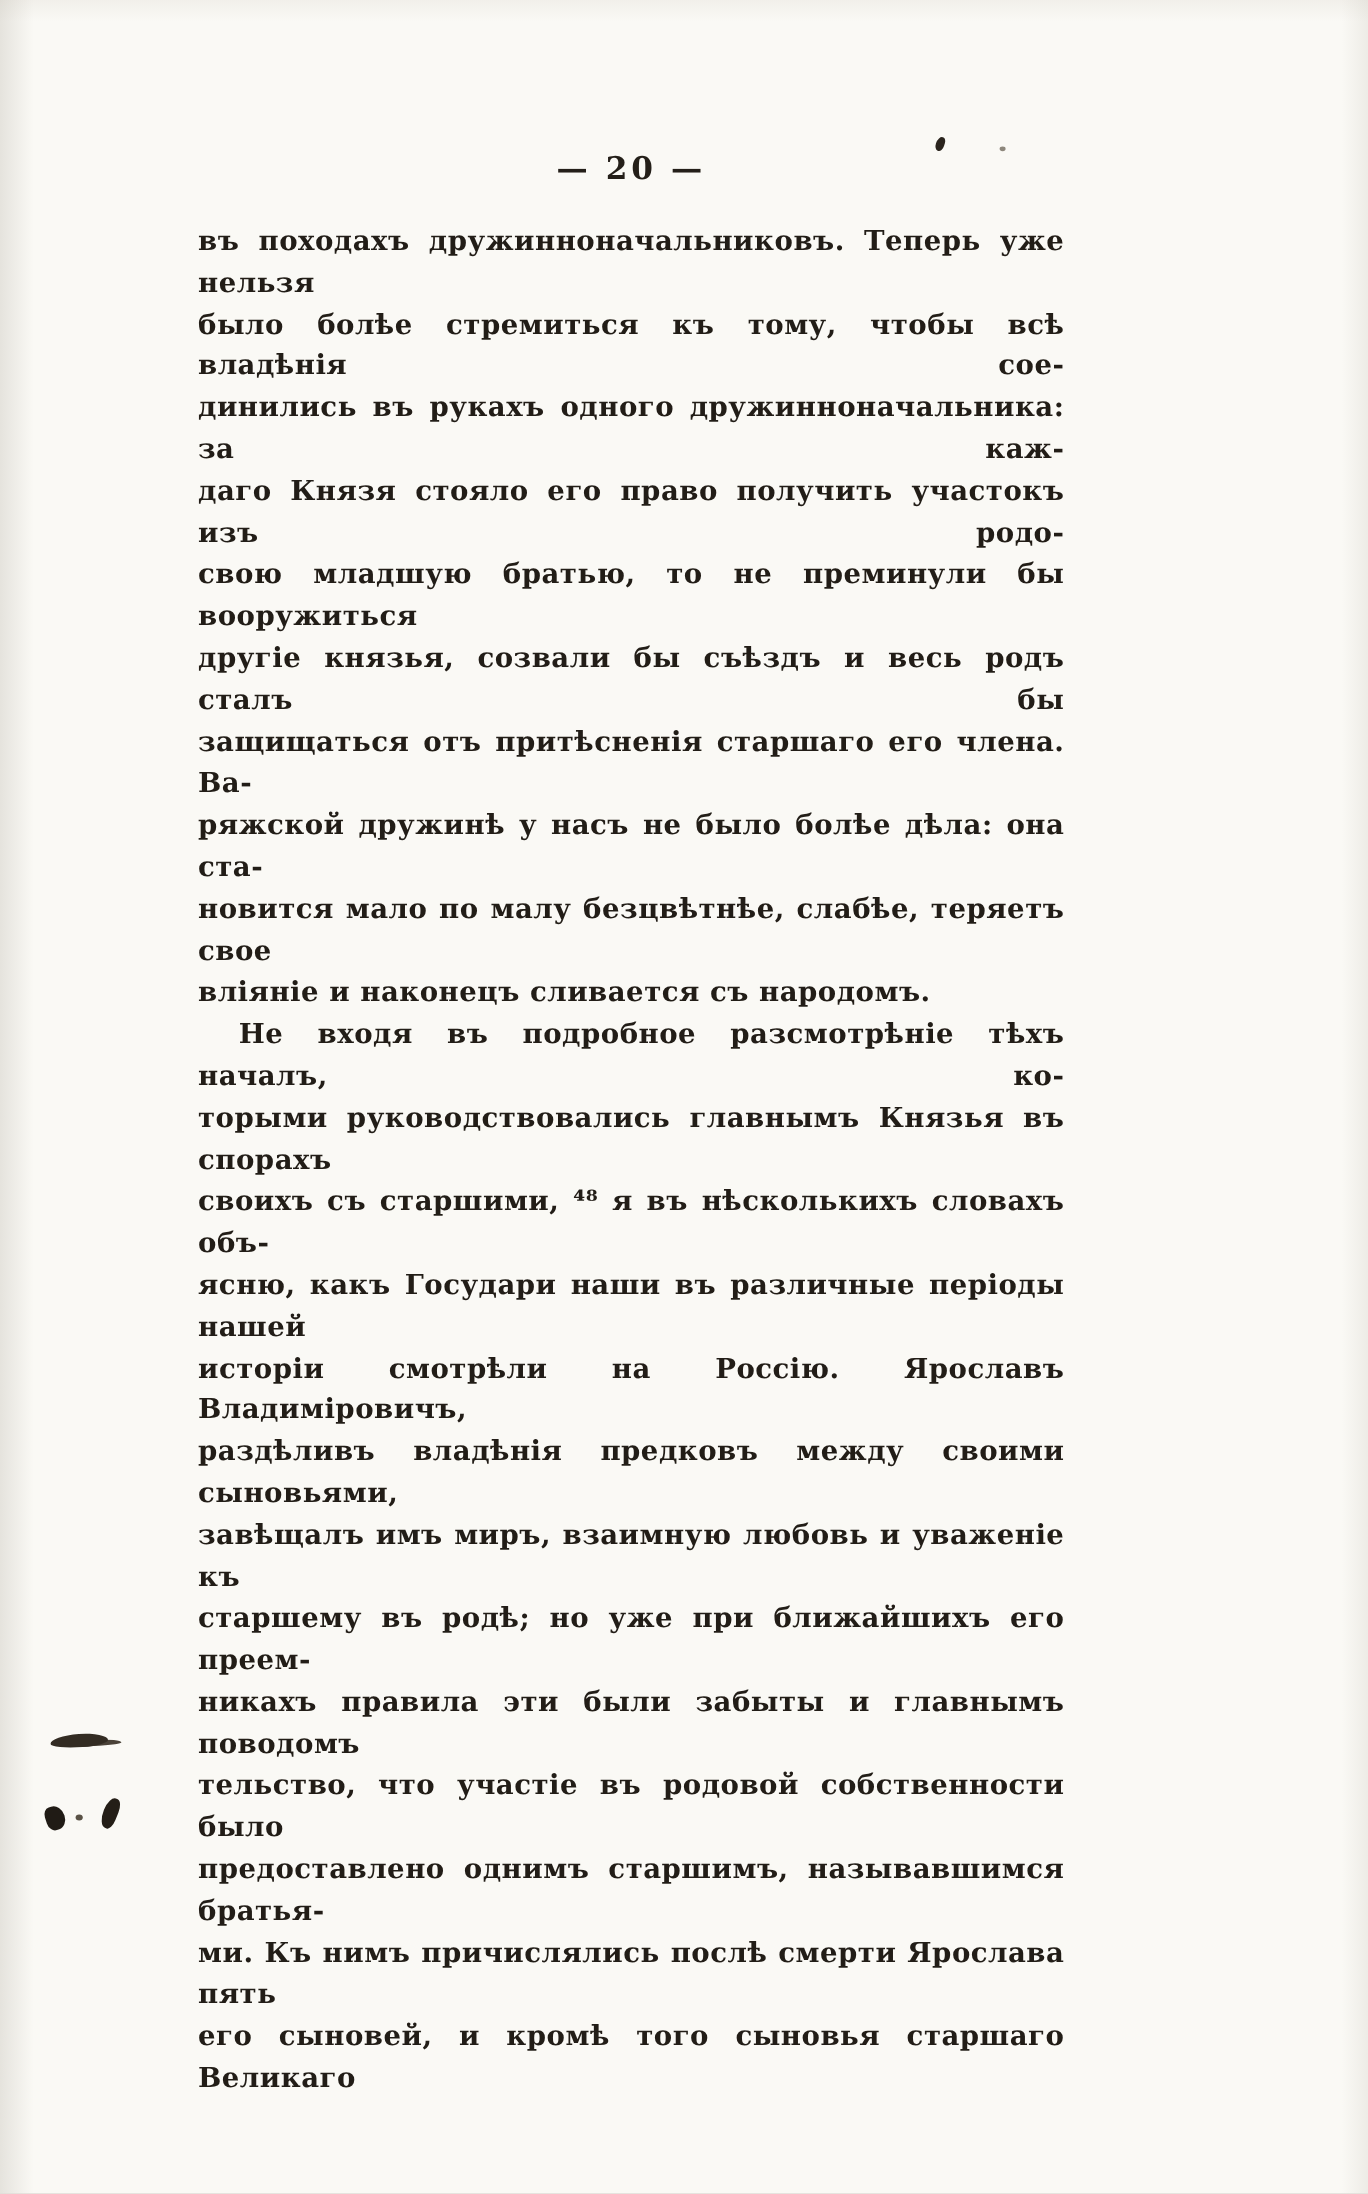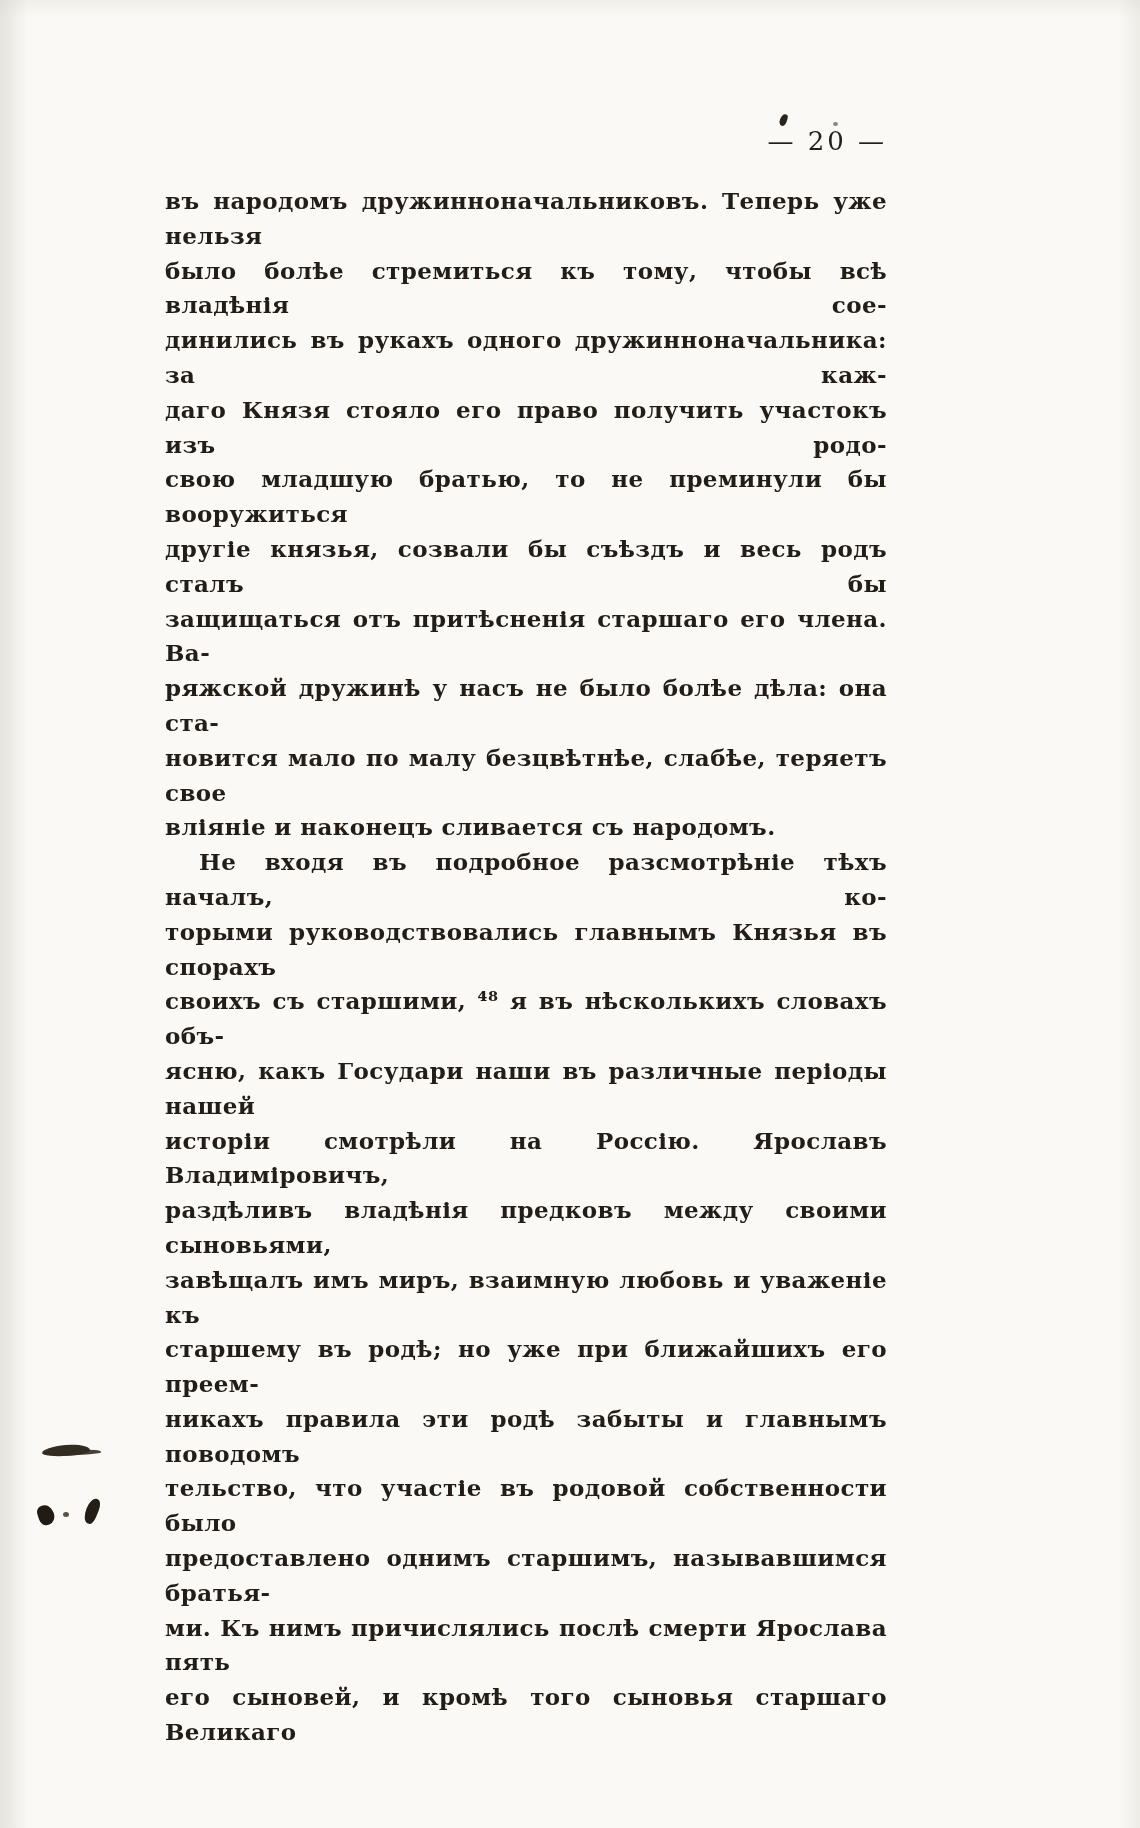--- a/index.html
+++ b/index.html
@@ -19,23 +19,23 @@
       linear-gradient(180deg, rgba(215,211,201,0.25) 0px, rgba(250,249,245,0) 18px),
       #faf9f5;
     overflow: hidden;
     color: #241f19;
   }
   .page-number {
     position: absolute;
     top: 126px;
     left: 165px;
     width: 722px;
-    text-align: right;
+    text-align: center;
     font-size: 26px;
-    font-weight: 400;
+    font-weight: 700;
     letter-spacing: 3px;
   }
   .text-block {
     position: absolute;
     top: 184px;
     left: 165px;
     width: 722px;
   }
   .line {
     font-size: 23px;
@@ -116,42 +116,42 @@
 <div class="scan-page">
 
   <span class="speck-top"></span>
   <span class="speck-top-dot"></span>
 
   <div class="page-number">— 20 —</div>
 
   <div class="text-block">
 
     <div class="paragraph">
-        <div class="line">въ народомъ дружинноначальниковъ. Теперь уже нельзя</div>
+        <div class="line">въ походахъ дружинноначальниковъ. Теперь уже нельзя</div>
         <div class="line">было болѣе стремиться къ тому, чтобы всѣ владѣнія сое-</div>
         <div class="line">динились въ рукахъ одного дружинноначальника: за каж-</div>
         <div class="line">даго Князя стояло его право получить участокъ изъ родо-</div>
         <div class="line">свою младшую братью, то не преминули бы вооружиться</div>
         <div class="line">другіе князья, созвали бы съѣздъ и весь родъ сталъ бы</div>
         <div class="line">защищаться отъ притѣсненія старшаго его члена. Ва-</div>
         <div class="line">ряжской дружинѣ у насъ не было болѣе дѣла: она ста-</div>
         <div class="line">новится мало по малу безцвѣтнѣе, слабѣе, теряетъ свое</div>
         <div class="line short">вліяніе и наконецъ сливается съ народомъ.</div>
       </div>
 
     <div class="paragraph">
         <div class="line indent">Не входя въ подробное разсмотрѣніе тѣхъ началъ, ко-</div>
         <div class="line">торыми руководствовались главнымъ Князья въ спорахъ</div>
         <div class="line">своихъ съ старшими, ⁴⁸ я въ нѣсколькихъ словахъ объ-</div>
         <div class="line">ясню, какъ Государи наши въ различные періоды нашей</div>
         <div class="line">исторіи смотрѣли на Россію. Ярославъ Владиміровичъ,</div>
         <div class="line">раздѣливъ владѣнія предковъ между своими сыновьями,</div>
         <div class="line">завѣщалъ имъ миръ, взаимную любовь и уваженіе къ</div>
         <div class="line">старшему въ родѣ; но уже при ближайшихъ его преем-</div>
-        <div class="line">никахъ правила эти родѣ забыты и главнымъ поводомъ</div>
+        <div class="line">никахъ правила эти были забыты и главнымъ поводомъ</div>
         <div class="line">тельство, что участіе въ родовой собственности было</div>
         <div class="line">предоставлено однимъ старшимъ, называвшимся братья-</div>
         <div class="line">ми. Къ нимъ причислялись послѣ смерти Ярослава пять</div>
         <div class="line">его сыновей, и кромѣ того сыновья старшаго Великаго</div>
       </div>
 
   </div>
 
   <span class="smudge-mid"></span>
   <span class="smudge-bottom-a"></span>

